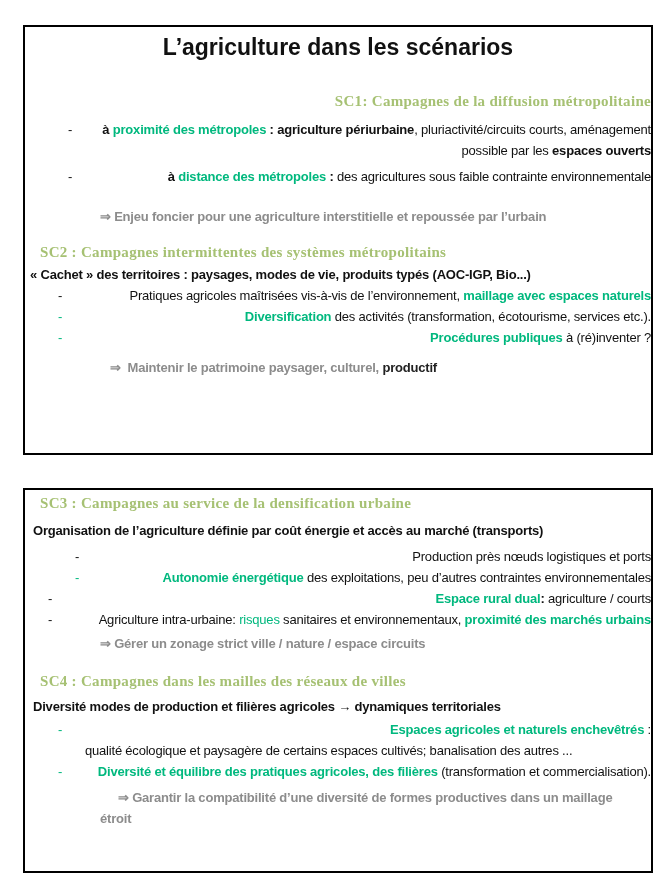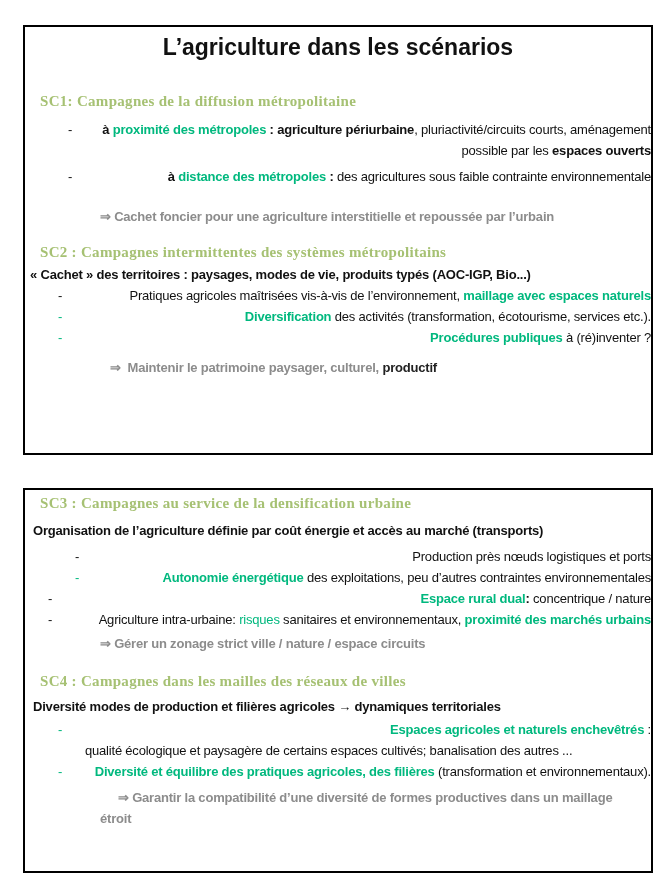--- a/index.html
+++ b/index.html
@@ -16,21 +16,21 @@
   .row{display:flex;align-items:flex-start;}
   .dash{flex:0 0 auto;}
   .dw22{width:22px;} .dw14{width:14px;} .dw30{width:30px;} .dw9{width:9px;}
   .bt{flex:1 1 auto;text-align:right;}
   .b{font-weight:bold;}
   .g{color:#00b87e;}
   .arrow{color:#8c8c8c;font-weight:bold;}
   .arrow .ai{font-weight:bold;}
   
   .mt2{margin-top:2px;} .mt4{margin-top:4px;} .mt5{margin-top:5px;} .mt6{margin-top:6px;}
-  .mt7{margin-top:7px;} .mt16{margin-top:16px;} .mt19{margin-top:14px;} .mt28{margin-top:28px;}
+  .mt7{margin-top:7px;} .mt16{margin-top:16px;} .mt19{margin-top:14px;} .mt28{margin-top:28px;text-align:right;}
   .ml23{margin-left:23px;} .ml33{margin-left:33px;} .ml43{margin-left:43px;}
   .ml50{margin-left:50px;} .ml60{margin-left:60px;}
   .arr1{padding-left:93px;text-indent:-18px;width:500px;margin-top:19px;}
   .arr2{padding-left:85px;margin-top:9px;}
   .arr3{padding-left:75px;margin-top:3px;}
   .arr4{padding-left:75px;text-indent:18px;width:545px;margin-top:3px;}
 </style>
 </head>
 <body>
 
@@ -44,21 +44,21 @@
     <div class="row ml43 mt7">
       <span class="dash dw22">-</span>
       <div class="bt"><span class="b">à </span><span class="b g">proximité des métropoles</span><span class="b"> : </span><span class="b">agriculture périurbaine</span><span>, pluriactivité/circuits courts, aménagement possible par les </span><span class="b">espaces ouverts</span></div>
     </div>
 
     <div class="row ml43 mt5">
       <span class="dash dw22">-</span>
       <div class="bt"><span class="b">à </span><span class="b g">distance des métropoles</span><span class="b"> : </span><span>des agricultures sous faible contrainte environnementale</span></div>
     </div>
 
-    <p class="arrow arr1" style="margin:19px 0 0 0;"><span class="ai">⇒</span> <span>Cachet foncier pour une agriculture interstitielle et repoussée par l’urbain</span></p>
+    <p class="arrow arr1" style="margin:19px 0 0 0;"><span class="ai">⇒</span> <span>Enjeu foncier pour une agriculture interstitielle et repoussée par l’urbain</span></p>
 
     <div class="sch mt19">SC2 : Campagnes intermittentes des systèmes métropolitains</div>
     <div class="intro" style="margin-left:5px;margin-top:1px;">« Cachet » des territoires : paysages, modes de vie, produits typés (AOC-IGP, Bio...)</div>
 
     <div class="row ml33">
       <span class="dash dw14">-</span>
       <div class="bt"><span>Pratiques agricoles maîtrisées vis-à-vis de l’environnement, </span><span class="b g">maillage avec espaces naturels</span></div>
     </div>
 
     <div class="row ml33">
@@ -83,21 +83,21 @@
       <div class="bt"><span>Production près nœuds logistiques et ports</span></div>
     </div>
 
     <div class="row ml50">
       <span class="dash dw30 g">-</span>
       <div class="bt"><span class="b g">Autonomie énergétique</span><span> des exploitations, peu d’autres contraintes environnementales</span></div>
     </div>
 
     <div class="row ml23">
       <span class="dash dw9">-</span>
-      <div class="bt"><span class="b g">Espace rural dual</span><span class="b">:</span><span> concentrique / nature</span></div>
+      <div class="bt"><span class="b g">Espace rural dual</span><span class="b">:</span><span> agriculture / courts</span></div>
     </div>
 
     <div class="row ml23">
       <span class="dash dw9">-</span>
       <div class="bt"><span>Agriculture intra-urbaine: </span><span class="g">risques</span><span> sanitaires et environnementaux, </span><span class="b g">proximité des marchés urbains</span></div>
     </div>
 
     <p class="arrow arr3" style="margin:3px 0 0 0;"><span class="ai">⇒</span> <span>Gérer un zonage strict ville / nature / espace circuits</span></p>
 
     <div class="sch mt16">SC4 : Campagnes dans les mailles des réseaux de villes</div>
@@ -105,19 +105,19 @@
 
     <div class="row ml33 mt2">
       <span class="dash dw9 g">-</span>
       <div class="bt"><span class="b g">Espaces agricoles et naturels enchevêtrés</span><span> :</span></div>
     </div>
 
     <div class="ml60">qualité écologique et paysagère de certains espaces cultivés; banalisation des autres ...</div>
 
     <div class="row ml33">
       <span class="dash dw9 g">-</span>
-      <div class="bt"><span class="b g">Diversité et équilibre des pratiques agricoles, des filières</span><span> (transformation et environnementaux).</span></div>
+      <div class="bt"><span class="b g">Diversité et équilibre des pratiques agricoles, des filières</span><span> (transformation et commercialisation).</span></div>
     </div>
 
     <p class="arrow arr4" style="margin:5px 0 0 0;"><span class="ai">⇒</span> <span>Garantir la compatibilité d’une diversité de formes productives dans un maillage étroit</span></p>
   </div>
 
 </div>
 
 </body></html>

